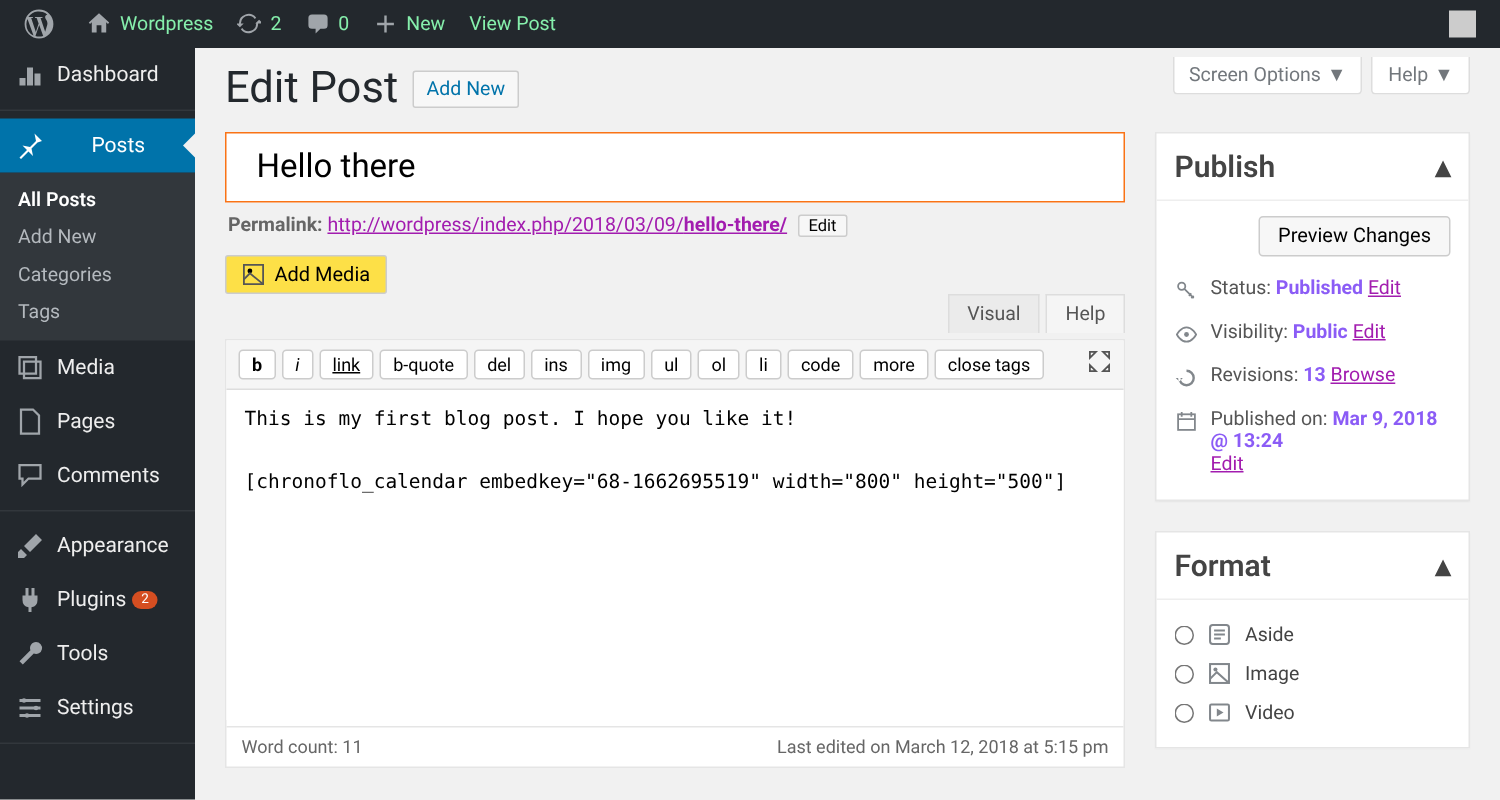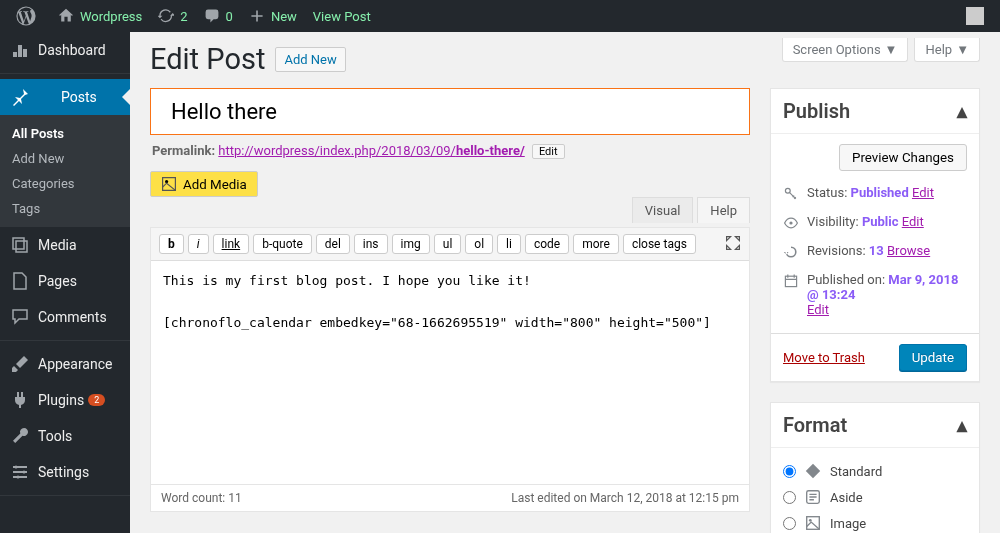--- a/index.html
+++ b/index.html
@@ -246,21 +246,21 @@
             <button class="qt">close tags</button>
             <span class="fs"><svg width="16" height="16" viewBox="0 0 20 20">
                   <path d="M2 2h5L2 7zM18 2h-5l5 5zM2 18h5l-5-5zM18 18h-5l5-5z" stroke="#555" fill="none" stroke-width="1.5"></path>
                 </svg></span>
           </div>
           <textarea class="content" style="">This is my first blog post. I hope you like it!
 
 [chronoflo_calendar embedkey="68-1662695519" width="800" height="500"]</textarea>
           <div class="ed-foot">
             <span><span>Word count:</span> <span>11</span></span>
-            <span>Last edited on March 12, 2018 at 12:15 pm</span>
+            <span>Last edited on March 12, 2018 at 5:15 pm</span>
           </div>
         </div>
       </div>
     </div>
 
     <div class="col-right">
 
       <div class="postbox">
         <h2 class="hndle">
             <span>Publish</span>
@@ -289,40 +289,29 @@
               <span><span>Revisions:</span> <b>13</b> <a>Browse</a></span>
             </div>
           <div class="pub-row">
               <svg viewBox="0 0 20 20">
                 <rect x="3" y="4" width="14" height="13" fill="none" stroke="#82878c" stroke-width="1.5"></rect>
                 <path d="M3 8h14M6 2v4M14 2v4" stroke="#82878c" stroke-width="1.5"></path>
               </svg>
               <span><span>Published on:</span> <b>Mar 9, 2018 @ 13:24</b><br><a>Edit</a></span>
             </div>
         </div>
-        <div class="pub-actions">
-          <a class="trash">Move to Trash</a>
-          <button class="button button-primary">Update</button>
-        </div>
       </div>
 
       <div class="postbox">
         <h2 class="hndle">
             <span>Format</span>
             <span>▴</span>
           </h2>
         <div class="inside" id="format-list">
             <label class="format-row">
-              <input type="radio" name="fmt" checked="" style="">
-              <svg viewBox="0 0 20 20">
-                <path d="M10 2l8 8-8 8-8-8zM10 5l5 5-5 5-5-5z"></path>
-              </svg>
-              <span>Standard</span>
-            </label>
-            <label class="format-row">
               <input type="radio" name="fmt" style="">
               <svg viewBox="0 0 20 20">
                 <rect x="3" y="3" width="14" height="14" rx="2" fill="none" stroke="#82878c" stroke-width="1.5"></rect>
                 <path d="M6 7h8M6 10h8M6 13h5" stroke="#82878c" stroke-width="1.5"></path>
               </svg>
               <span>Aside</span>
             </label>
             <label class="format-row">
               <input type="radio" name="fmt" style="">
               <svg viewBox="0 0 20 20">

